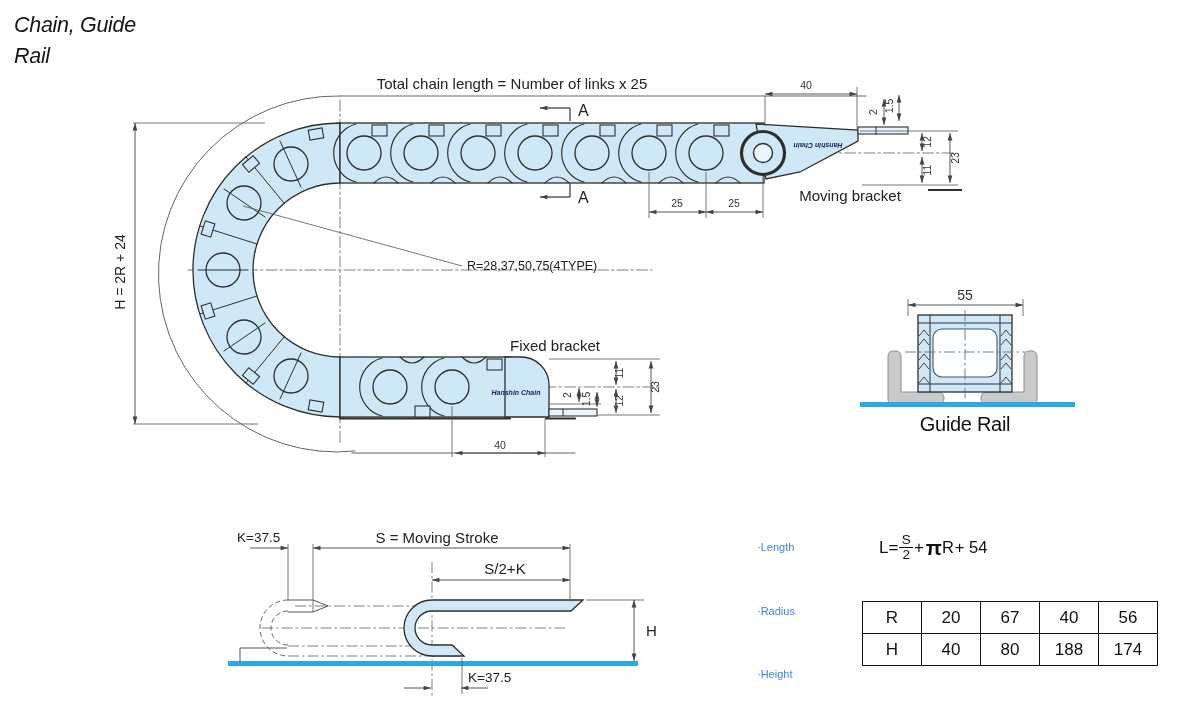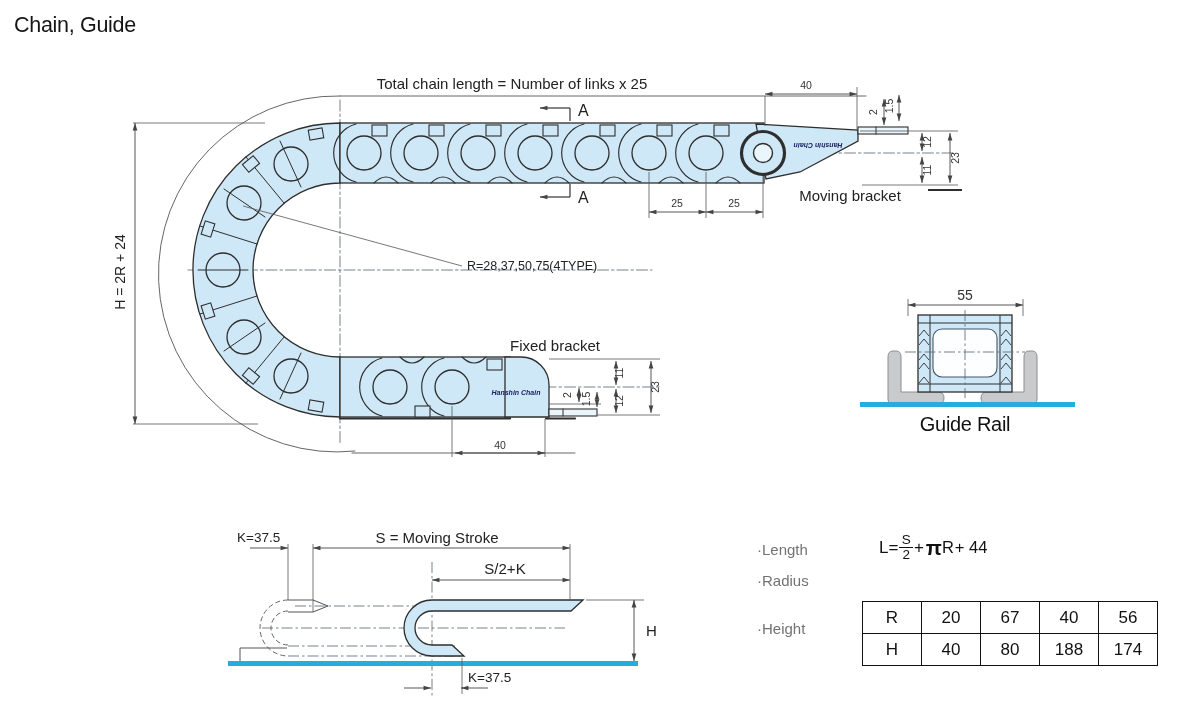--- a/index.html
+++ b/index.html
@@ -1,50 +1,51 @@
 <!DOCTYPE html>
 <html><head>
 <meta charset="utf-8">
 <style>
   html,body{margin:0;padding:0;background:#fff;}
   .page{position:relative;width:1186px;height:710px;background:#fff;overflow:hidden;
         font-family:"Liberation Sans",sans-serif;color:#1a1a1a;}
   .title{position:absolute;left:14px;top:10px;font-size:21.5px;line-height:1.42;
-         letter-spacing:-0.3px;color:#151515;}
+         letter-spacing:-0.3px;color:#151515;font-style:italic;}
   svg{position:absolute;left:0;top:0;}
   svg text{font-family:"Liberation Sans",sans-serif;fill:#222;}
   .dt{font-size:10.5px;fill:#333;}
   .nt{font-size:15px;fill:#222;}
   .rnote{font-size:12.5px;fill:#222;}
   .hnote{font-size:14px;fill:#222;}
   .alabel{font-size:16px;fill:#222;}
   .grail{font-size:20px;letter-spacing:-0.3px;fill:#111;}
   .sdim{font-size:13.5px;fill:#222;}
   .logo{font-size:7px;font-weight:bold;font-style:italic;fill:#1b2363;}
   
-  .spec-label{position:absolute;font-size:15px;color:#737373;}
+  .spec-label{position:absolute;font-size:11px;color:#3b82f6;}
   .formula{position:absolute;left:879px;top:533px;display:flex;align-items:center;
            font-size:17px;color:#111;}
   .formula .frac{display:inline-flex;flex-direction:column;align-items:center;
                  font-size:13.5px;line-height:1.05;margin:0 1px;}
   .formula .frac .den{border-top:1.3px solid #111;padding:0 3px;}
   .formula .pi{font-size:21px;line-height:1;margin-left:2px;font-weight:bold;}
   .formula .rv{font-size:16.5px;}
   .formula .tail{font-size:16.5px;margin-left:1px;}
   table.spec{position:absolute;left:862px;top:601px;border-collapse:collapse;
              font-size:17px;color:#111;}
   table.spec td{border:1.3px solid #111;width:58px;height:31px;text-align:center;padding:0;}
 </style>
 </head>
 <body>
 
 <div class="page">
 
   <div class="title">
     <div>Chain, Guide</div>
+    <div>Rail</div>
   </div>
 
   <svg width="1186" height="710" viewBox="0 0 1186 710">
     <defs>
       <marker id="ar" viewBox="0 0 10 8" markerWidth="9" markerHeight="7" refX="8.5" refY="3.5" orient="auto-start-reverse" markerUnits="userSpaceOnUse">
         <path d="M0,0.8 L8.5,3.5 L0,6.2 Z" fill="#444"></path>
       </marker>
     </defs>
 
     <g stroke-linecap="round">
@@ -326,33 +327,33 @@
       <text class="nt" x="646" y="636">H</text>
 
       <line x1="462" y1="658" x2="462" y2="694" stroke="#555" stroke-width="0.8"></line>
       <line x1="404" y1="688" x2="431" y2="688" stroke="#444" stroke-width="0.9" marker-end="url(#ar)"></line>
       <line x1="461" y1="688" x2="488" y2="688" stroke="#444" stroke-width="0.9" marker-start="url(#ar)"></line>
       <text class="sdim" x="468" y="682">K=37.5</text>
     </g>
   </svg>
 
   <div class="spec-label" style="left:757px;top:541px">·Length</div>
-  <div class="spec-label" style="left:757px;top:572px">·Radius</div>
-  <div class="spec-label" style="left:757px;top:620px">·Height</div>
+  <div class="spec-label" style="left:757px;top:605px">·Radius</div>
+  <div class="spec-label" style="left:757px;top:668px">·Height</div>
 
   <div class="formula">
     <span>L=</span>
       <span class="frac">
         <span class="num">S</span>
         <span class="den">2</span>
       </span>
       <span>+</span>
       <span class="pi">π</span>
       <span class="rv">R</span>
-      <span class="tail">+ 44</span>
+      <span class="tail">+ 54</span>
   </div>
 
   <table class="spec">
     <tbody>
         <tr>
       <td>R</td>
       <td>20</td>
       <td>67</td>
       <td>40</td>
       <td>56</td>

